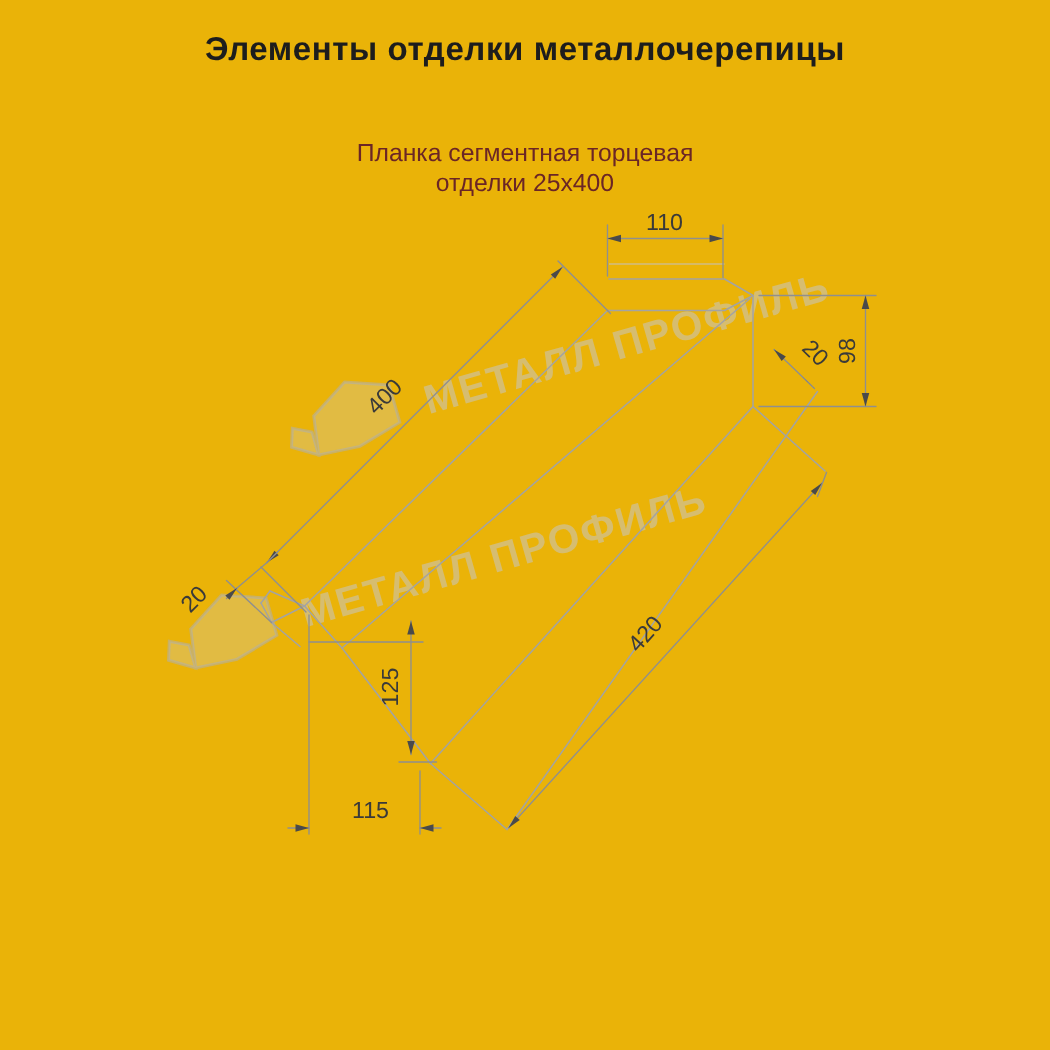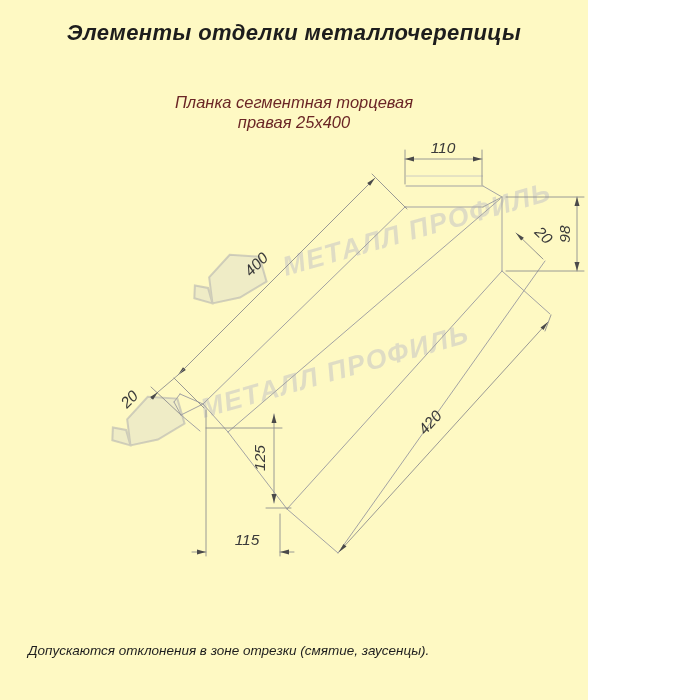--- a/index.html
+++ b/index.html
@@ -1,17 +1,17 @@
 <!DOCTYPE html>
 <html><head>
 <meta charset="utf-8">
 <style>
   html,body{margin:0;padding:0;background:#ffffff;}
-  .page{position:relative;width:588px;height:700px;background:#fef9c3;overflow:hidden;
-        font-family:"Liberation Sans", sans-serif;font-style:italic;}
+  .page{position:relative;width:700px;height:700px;background:#eab308;overflow:hidden;
+        font-family:"Liberation Sans", sans-serif;}
   .title{position:absolute;top:20px;left:0;width:100%;text-align:center;
          font-size:22px;font-weight:bold;color:#1d1d1d;letter-spacing:.4px;}
   .subtitle{position:absolute;top:92px;left:0;width:100%;text-align:center;
             font-size:16.5px;line-height:20px;color:#6b2626;font-weight:400;}
   .drawing{position:absolute;top:0;left:0;}
   .footer{position:absolute;top:642px;left:28px;font-size:13.5px;line-height:18px;color:#1e1e1e;}
   svg text.dim{font-family:"Liberation Sans", sans-serif;font-size:15.5px;fill:#3a3a3a;}
   svg text.wm{font-family:"Liberation Sans", sans-serif;font-size:27px;font-weight:bold;
               fill:#c6c6c6;opacity:.55;letter-spacing:1.5px;}
   svg .ln{stroke:#a3a3a3;stroke-width:1;fill:none;stroke-linecap:round;}
@@ -22,21 +22,21 @@
 </style>
 </head>
 <body>
 
 <div class="page">
 
   <div class="title">Элементы отделки металлочерепицы</div>
 
   <div class="subtitle">
     <div>Планка сегментная торцевая</div>
-    <div>правая 25x400</div>
+    <div>отделки 25x400</div>
   </div>
 
   <svg class="drawing" width="700" height="700" viewBox="0 0 700 700">
 
     <g transform="translate(210,302) rotate(-16)">
       <path class="house" d="M 2,2 L 6,-24 L 32,-40 L 60,-30 L 60,-4 L 30,4 Z M -14,-8 L 2,2 L 2,-14 L -10,-20 Z"></path>
       <text class="wm" x="80" y="-4">МЕТАЛЛ ПРОФИЛЬ</text>
     </g>
     <g transform="translate(128,444) rotate(-16)">
       <path class="house" d="M 2,2 L 6,-24 L 32,-40 L 60,-30 L 60,-4 L 30,4 Z M -14,-8 L 2,2 L 2,-14 L -10,-20 Z"></path>
@@ -140,16 +140,15 @@
     <g>
       <line class="dln" x1="551" y1="315" x2="545" y2="331"></line>
       <line class="dln" x1="339" y1="552" x2="548" y2="322"></line>
       <polygon class="arr" points="548,322 543.5,330 540.5,327.4"></polygon>
       <polygon class="arr" points="339,552 346.5,546.6 343.5,544"></polygon>
       <text class="dim" text-anchor="middle" transform="translate(434,426) rotate(-48)">420</text>
     </g>
   </svg>
 
   <div class="footer">
-    <div>Допускаются отклонения в зоне отрезки (смятие, заусенцы).</div>
   </div>
 
 </div>
 
 </body></html>

